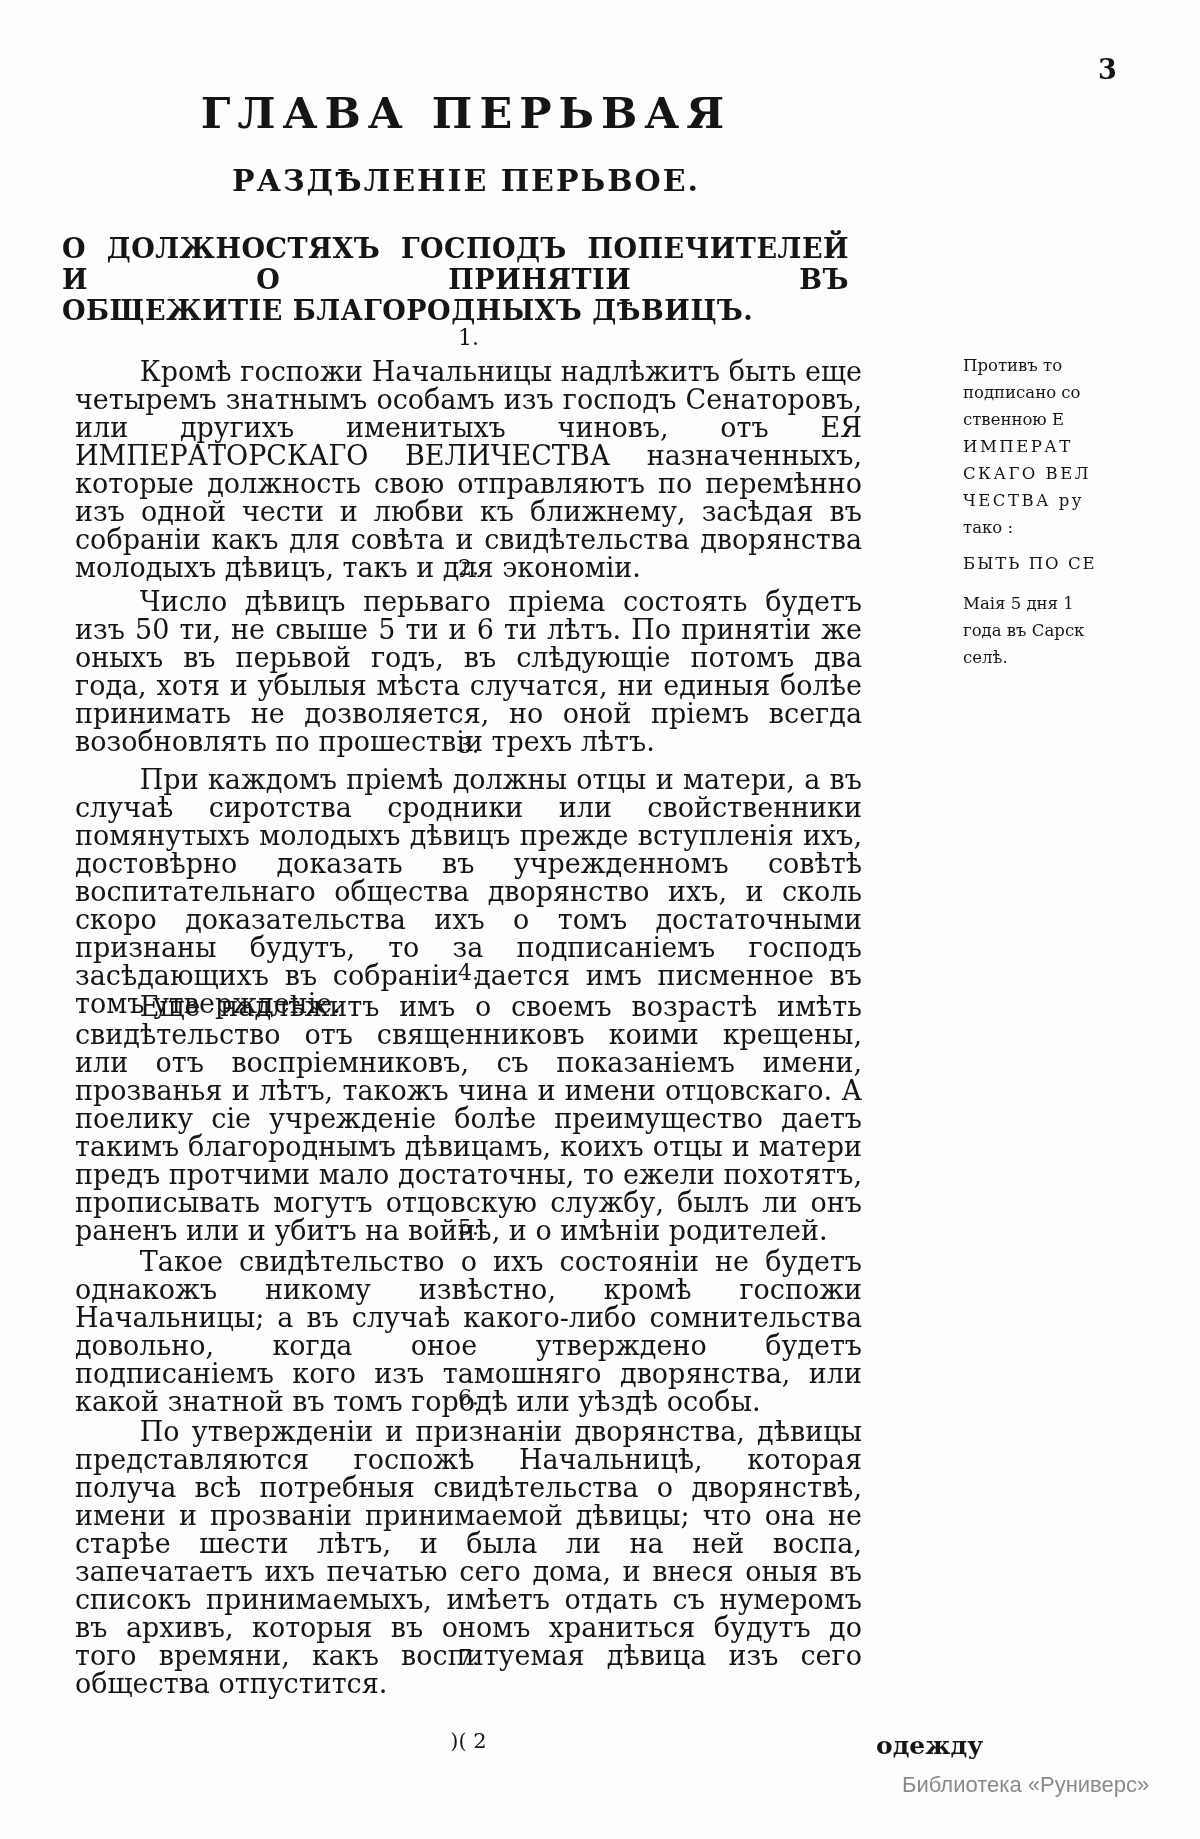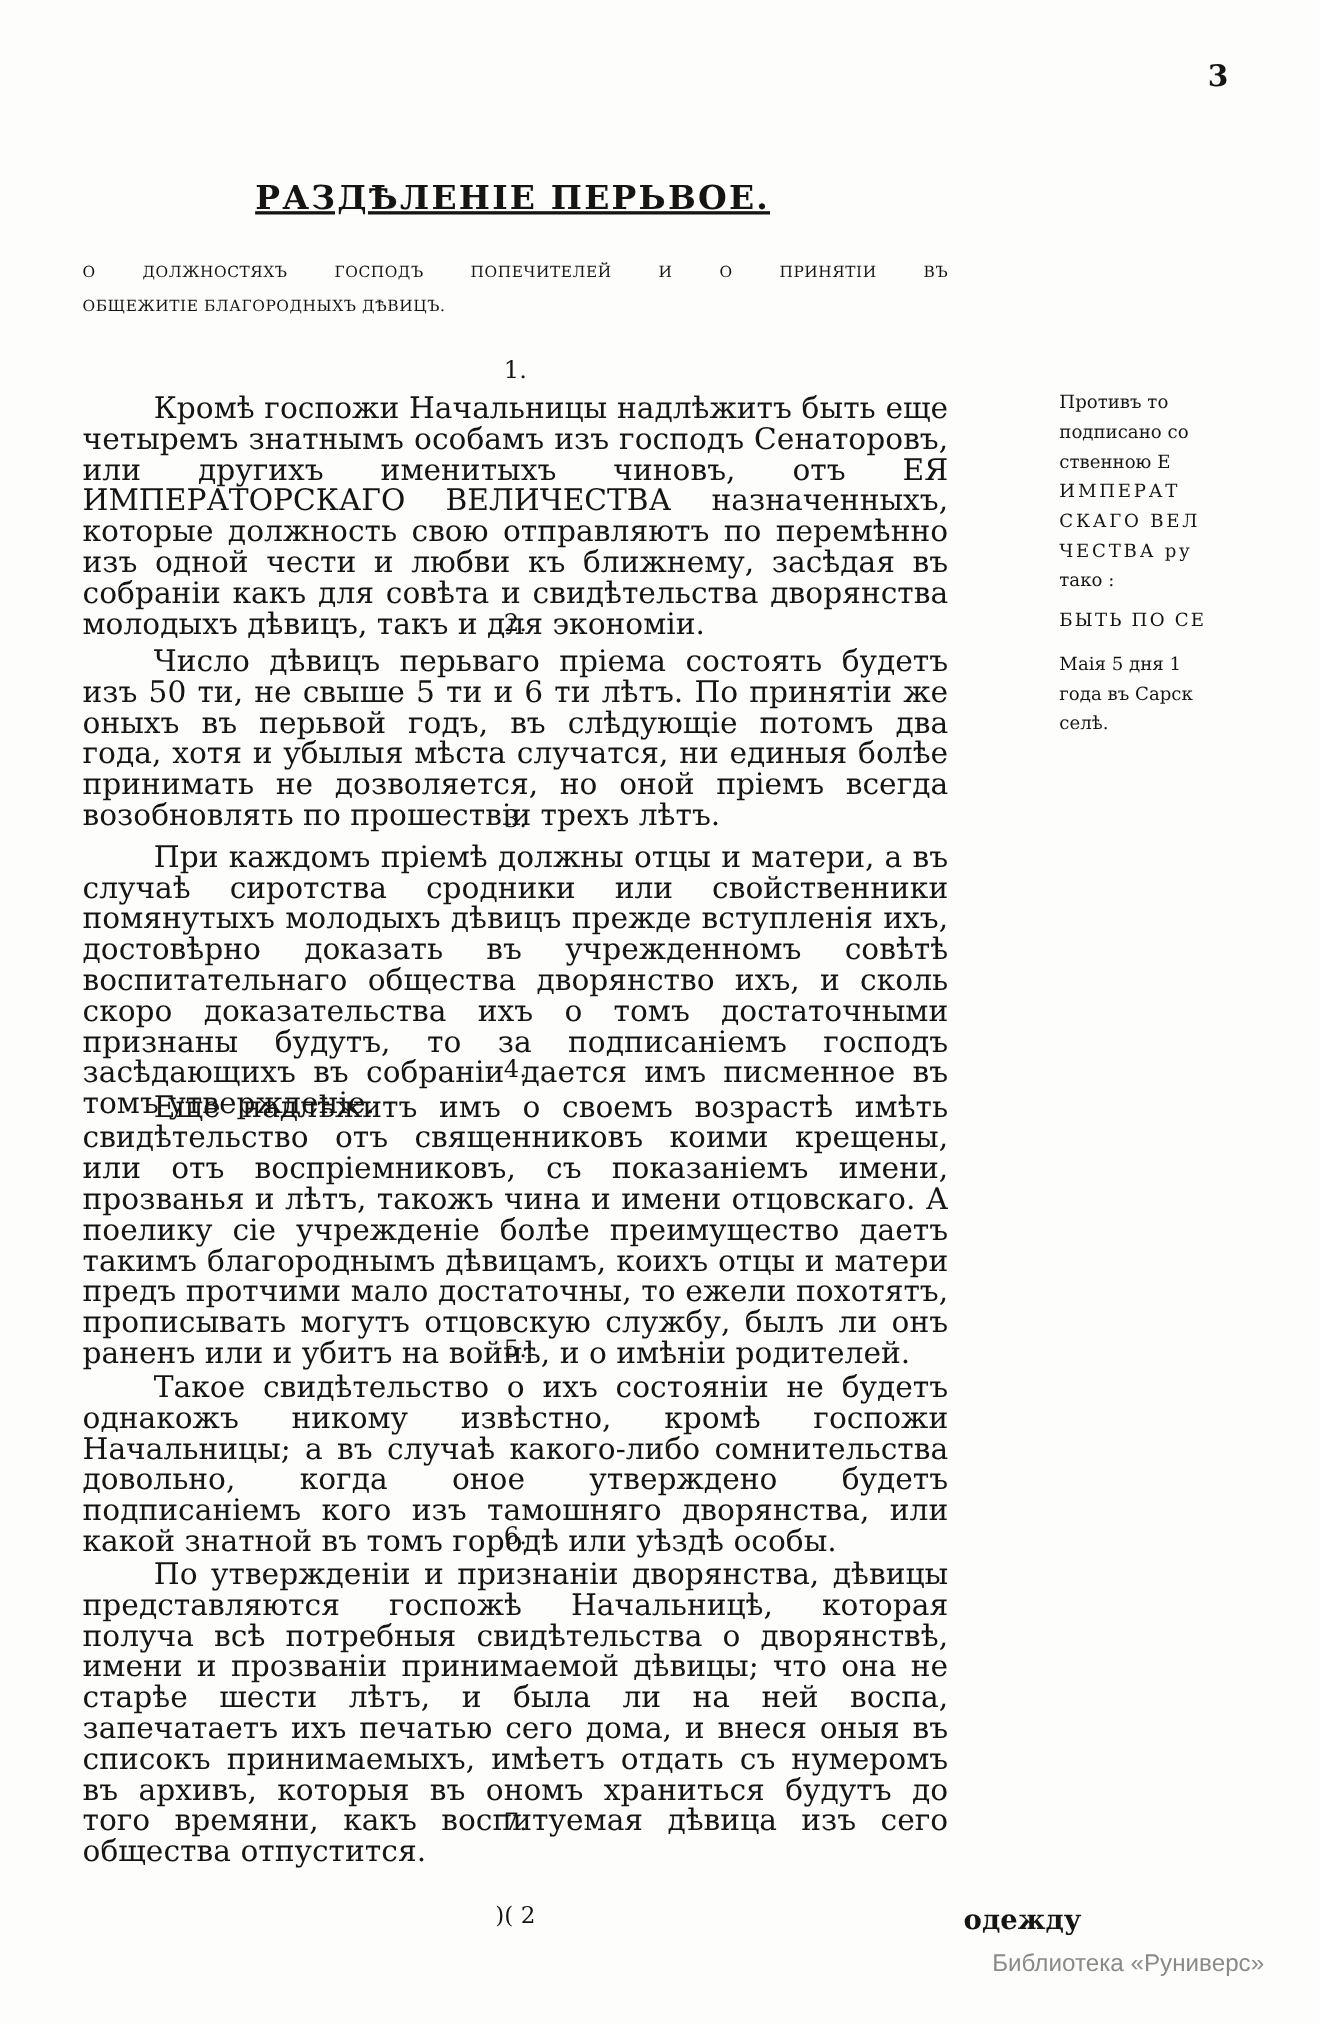--- a/index.html
+++ b/index.html
@@ -8,25 +8,25 @@
     background:#fdfdfc; overflow:hidden;
     font-family:"DejaVu Serif", serif; color:#161514;
   }
   .page-number { position:absolute; top:54px; left:1098px; font-size:27px; font-weight:700; }
   .doc-title {
     position:absolute; top:88px; left:0; width:932px; text-align:center;
     font-size:43px; font-weight:700; letter-spacing:7px; white-space:nowrap;
   }
   .doc-subtitle {
     position:absolute; top:163px; left:0; width:932px; text-align:center;
-    font-size:30px; font-weight:700; letter-spacing:2px; white-space:nowrap;text-decoration:underline;
+    font-size:30px; font-weight:700; letter-spacing:2px; white-space:nowrap;
   }
   .doc-heading {
-    position:absolute; top:233px; left:75px; width:787px;
-    font-size:14px; font-weight:400; line-height:31px; letter-spacing:0.5px;
+    position:absolute; top:233px; left:62px; width:787px;
+    font-size:27px; font-weight:700; line-height:31px; letter-spacing:0.5px;
   }
   .doc-heading .l1 { text-align:justify; text-align-last:justify; }
   .doc-heading .l2 { text-align:left; }
   .sec { position:absolute; left:75px; width:787px; }
   .sec-num { text-align:center; font-size:22px; line-height:24px; margin-bottom:8px; }
   .sec-text {
     margin:0; text-align:justify; text-indent:2.4em;
     font-size:27px; line-height:28px;
   }
   #sec1 { top:326px; }
@@ -51,20 +51,21 @@
     font-family:"Liberation Sans", sans-serif; font-size:22px; color:#8a8a8a;
   }
 </style>
 </head>
 <body>
 
 <div class="page">
 
   <div class="page-number">3</div>
 
+  <div class="doc-title">ГЛАВА ПЕРЬВАЯ</div>
 
   <div class="doc-subtitle">РАЗДѢЛЕНІЕ ПЕРЬВОЕ.</div>
 
   <div class="doc-heading">
     <div class="l1">О ДОЛЖНОСТЯХЪ ГОСПОДЪ ПОПЕЧИТЕЛЕЙ И О ПРИНЯТІИ ВЪ</div>
     <div class="l2">ОБЩЕЖИТІЕ БЛАГОРОДНЫХЪ ДѢВИЦЪ.</div>
   </div>
 
   <section class="sec" id="sec1">
     <div class="sec-num">1.</div>

